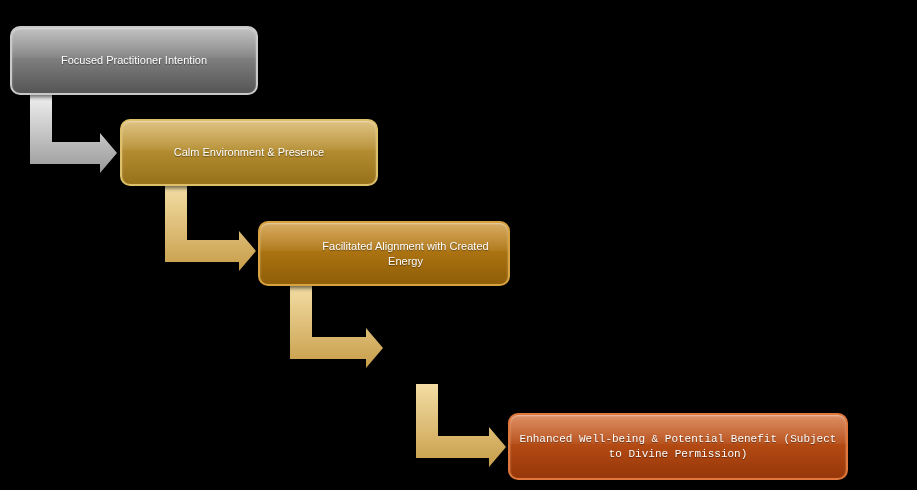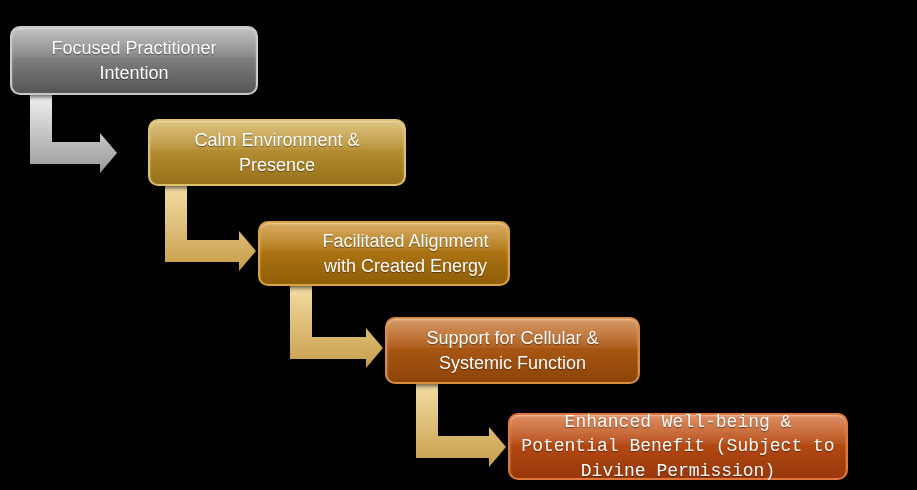--- a/index.html
+++ b/index.html
@@ -25,21 +25,21 @@
   .step-box {
     position: absolute;
     box-sizing: border-box;
     border: 2px solid #ffffff;
     border-radius: 10px;
     display: flex;
     align-items: center;
     justify-content: center;
     text-align: center;
     color: #ffffff;
-    font-size: 18px;
+    font-size: 11px;
     line-height: 1.35;
     text-shadow: 0 1px 1px rgba(0,0,0,0.45);
     box-shadow: inset 0 1px 2px rgba(255,255,255,0.45), 0 2px 4px rgba(0,0,0,0.6);
   }
   .step-box::after {
     content: "";
     position: absolute;
     left: 0; top: 0; right: 0;
     height: 46%;
     border-radius: 8px 8px 2px 2px;
@@ -90,29 +90,26 @@
     <path fill="url(#grad-0)" d="M30,95 L30,164 L100,164 L100,173 L117,153 L100,133 L100,142 L52,142 L52,95 Z"></path>
     <path fill="url(#grad-1)" d="M165,186 L165,262 L239,262 L239,271 L256,251 L239,231 L239,240 L187,240 L187,186 Z"></path>
     <path fill="url(#grad-2)" d="M290,286 L290,359 L366,359 L366,368 L383,348 L366,328 L366,337 L312,337 L312,286 Z"></path>
     <path fill="url(#grad-3)" d="M416,384 L416,458 L489,458 L489,467 L506,447 L489,427 L489,436 L438,436 L438,384 Z"></path>
   </svg>
 
   <div class="step-box" id="step-0" style="background: linear-gradient(rgb(163, 163, 163) 0%, rgb(85, 85, 85) 100%); border-color: rgb(201, 201, 201);">
     <span class="step-label">Focused Practitioner Intention</span>
   </div>
 
-  <div class="step-box" id="step-1" style="background: linear-gradient(rgb(205, 165, 69) 0%, rgb(151, 113, 26) 100%); border-color: rgb(223, 192, 106); margin-left: 28px;">
+  <div class="step-box" id="step-1" style="background: linear-gradient(rgb(205, 165, 69) 0%, rgb(151, 113, 26) 100%); border-color: rgb(223, 192, 106);">
     <span class="step-label">Calm Environment &amp; Presence</span>
   </div>
 
   <div class="step-box" id="step-2" style="background: linear-gradient(rgb(197, 133, 26) 0%, rgb(143, 94, 7) 100%); border-color: rgb(216, 162, 63); padding-left: 43px;">
     <span class="step-label">Facilitated Alignment with Created Energy</span>
   </div>
 
-  <div class="step-box" id="step-3" style="background: linear-gradient(rgb(194, 103, 28) 0%, rgb(140, 68, 8) 100%); border-color: rgb(214, 138, 66);">
-    <span class="step-label">Support for Cellular &amp; Systemic Function</span>
-  </div>
 
   <div class="step-box" id="step-4" style="background: linear-gradient(rgb(205, 90, 27) 0%, rgb(151, 55, 10) 100%); border-color: rgb(224, 118, 58);">
     <span class="step-label">Enhanced Well-being &amp; Potential Benefit (Subject to Divine Permission)</span>
   </div>
 
 </div>
 
 </body></html>

